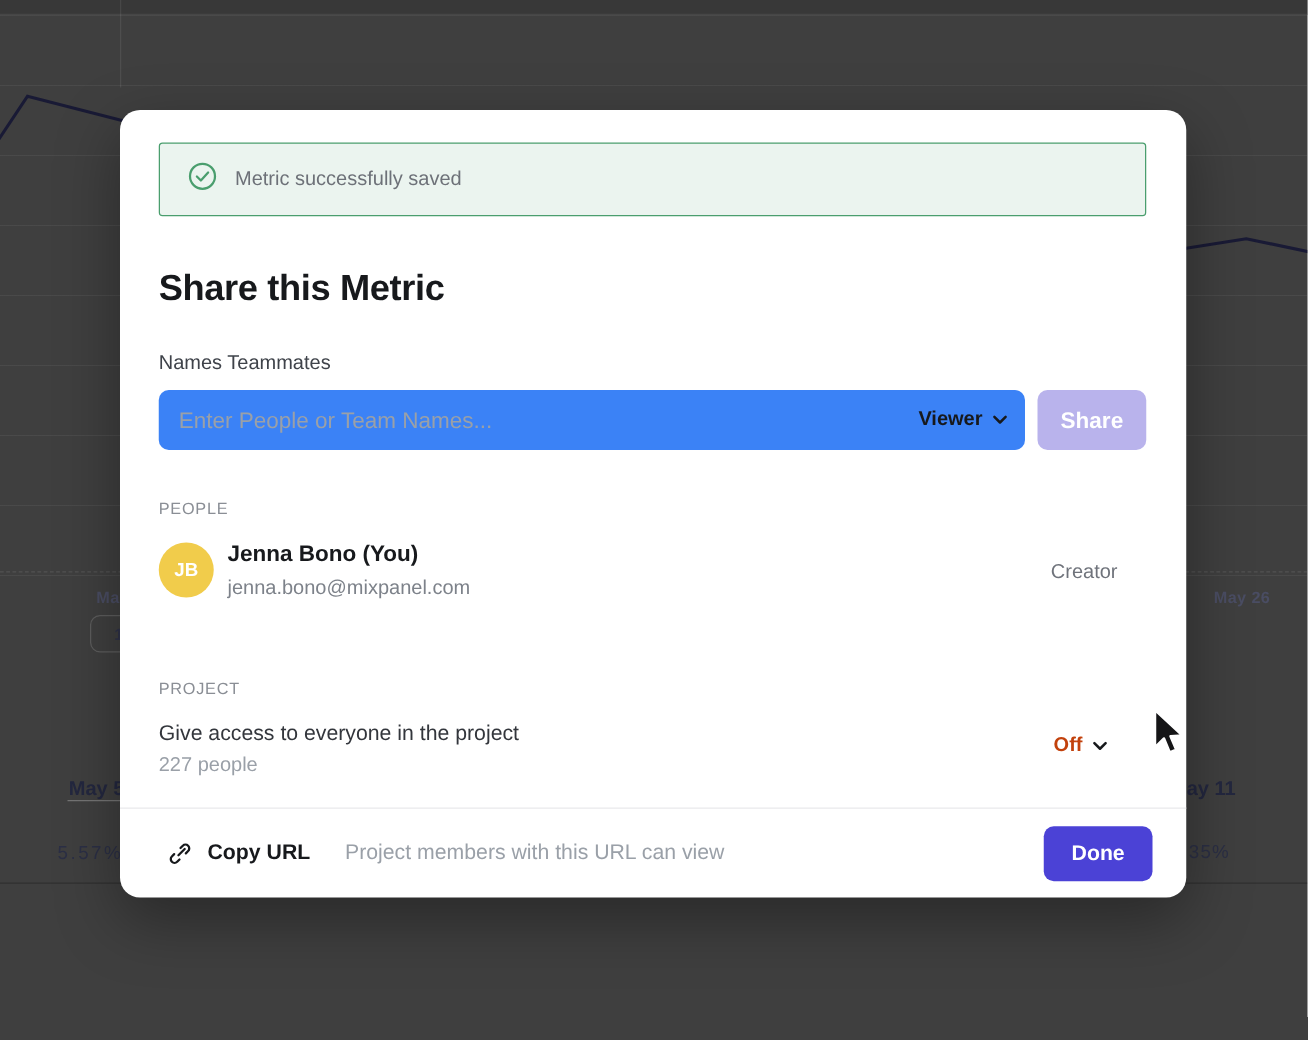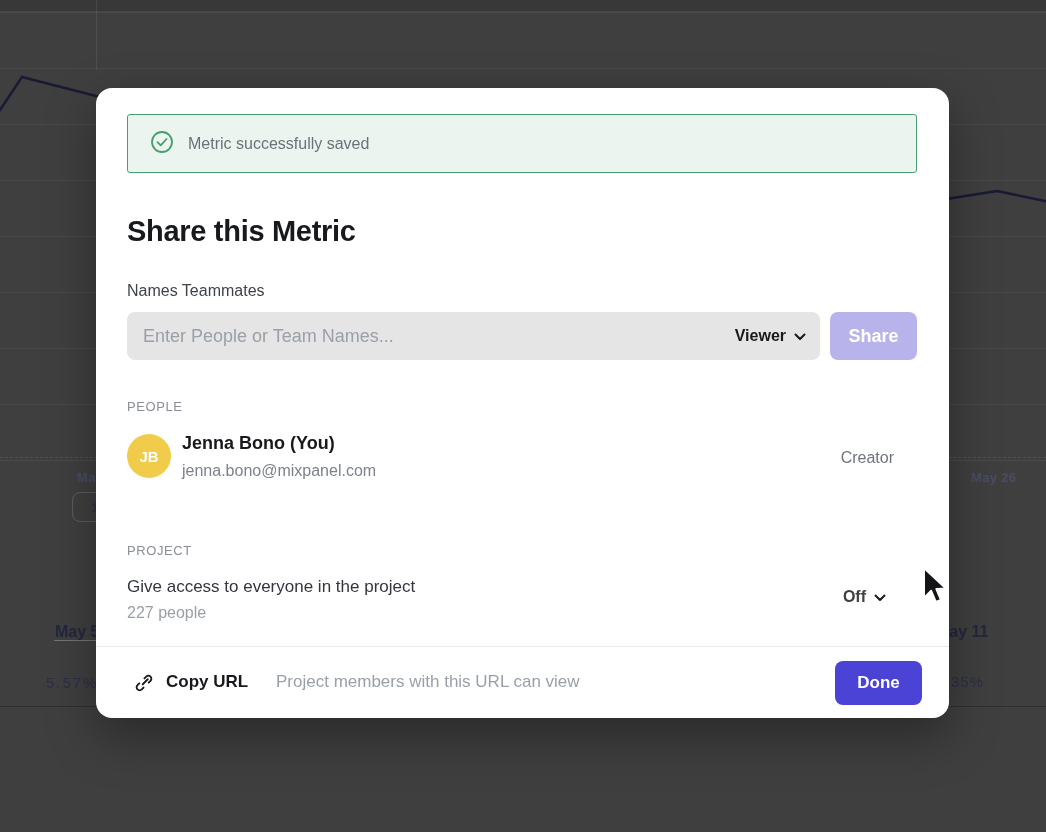--- a/index.html
+++ b/index.html
@@ -34,21 +34,21 @@
            box-shadow:0 18px 50px rgba(0,0,0,0.35); z-index:5; }
 
   .toast { position:absolute; left:31px; top:26px; width:790px; height:59px; background:#ebf4ef; border:1px solid #4a9e6e;
            border-radius:3px; display:flex; align-items:center; padding-left:22px; gap:14px; }
   .toast-msg { font-size:16px; color:#6d7178; }
 
   .modal-title { position:absolute; left:31px; top:127px; font-size:29px; font-weight:700; color:#17191c; letter-spacing:-0.3px; }
 
   .invite-label { position:absolute; left:31px; top:194px; font-size:16px; color:#3f434a; }
 
-  .invite-input-wrap { position:absolute; left:31px; top:224px; width:693px; height:48px; background:#e5e5e5; border-radius:8px; }
+  .invite-input-wrap { position:absolute; left:31px; top:224px; width:693px; height:48px; background:#3b82f6; border-radius:8px; }
   .invite-input { position:absolute; left:0; top:0; width:100%; height:100%; background:transparent; border:none; outline:none;
                   padding:0 120px 0 16px; font-size:18px; color:#2f3138; font-family:"Liberation Sans", sans-serif; }
   .invite-input::placeholder { color:#9aa0a8; opacity:1; }
   .role-select { position:absolute; right:14px; top:0; height:48px; display:flex; align-items:center; gap:8px; cursor:pointer; }
   .role-select .lbl { font-size:16px; font-weight:700; color:#17191c; }
 
   .share-btn { position:absolute; left:734px; top:224px; width:87px; height:48px; background:#b9b3ec; border:none; border-radius:8px;
                color:#ffffff; font-size:18px; font-weight:700; font-family:"Liberation Sans", sans-serif; }
 
   .section-label { position:absolute; left:31px; font-size:13px; font-weight:400; letter-spacing:0.6px; color:#8a8e95; }
@@ -57,21 +57,21 @@
 
   .avatar { position:absolute; left:31px; top:346px; width:44px; height:44px; border-radius:50%; background:#f1cc4b;
             display:flex; align-items:center; justify-content:center; color:#ffffff; font-size:15px; font-weight:700; }
   .member-name { position:absolute; left:86px; top:345px; font-size:18px; font-weight:700; color:#17191c; }
   .member-email { position:absolute; left:86px; top:374px; font-size:16px; color:#7d828a; }
   .member-role { position:absolute; right:55px; top:361px; font-size:16px; color:#6f737b;margin-left:40px; }
 
   .project-title { position:absolute; left:31px; top:489px; font-size:17px; color:#33363c; }
   .project-sub { position:absolute; left:31px; top:516px; font-size:16px; color:#9aa0a8; }
   .access-select { position:absolute; right:63px; top:495px; height:28px; display:flex; align-items:center; gap:8px; cursor:pointer; }
-  .access-select .lbl { font-size:16px; font-weight:700; color:#404040; }
+  .access-select .lbl { font-size:16px; font-weight:700; color:#c2410c; }
 
   .modal-footer { position:absolute; left:0; top:558px; width:853px; height:72px; border-top:1px solid #e9e9eb; }
   .linkicon-wrap { position:absolute; left:38px; top:26px; }
   .copy-url { position:absolute; left:70px; top:25px; font-size:17px; font-weight:700; color:#17191c; cursor:pointer; }
   .footer-hint { position:absolute; left:180px; top:25px; font-size:17px; color:#9aa0a8; }
   .done-btn { position:absolute; right:27px; top:14px; width:87px; height:44px; background:#4b42d6; border:none; border-radius:8px;
               color:#ffffff; font-size:17px; font-weight:700; font-family:"Liberation Sans", sans-serif; }
 
   .cursor { position:absolute; left:918px; top:566px; z-index:9; pointer-events:none; }
 </style>

